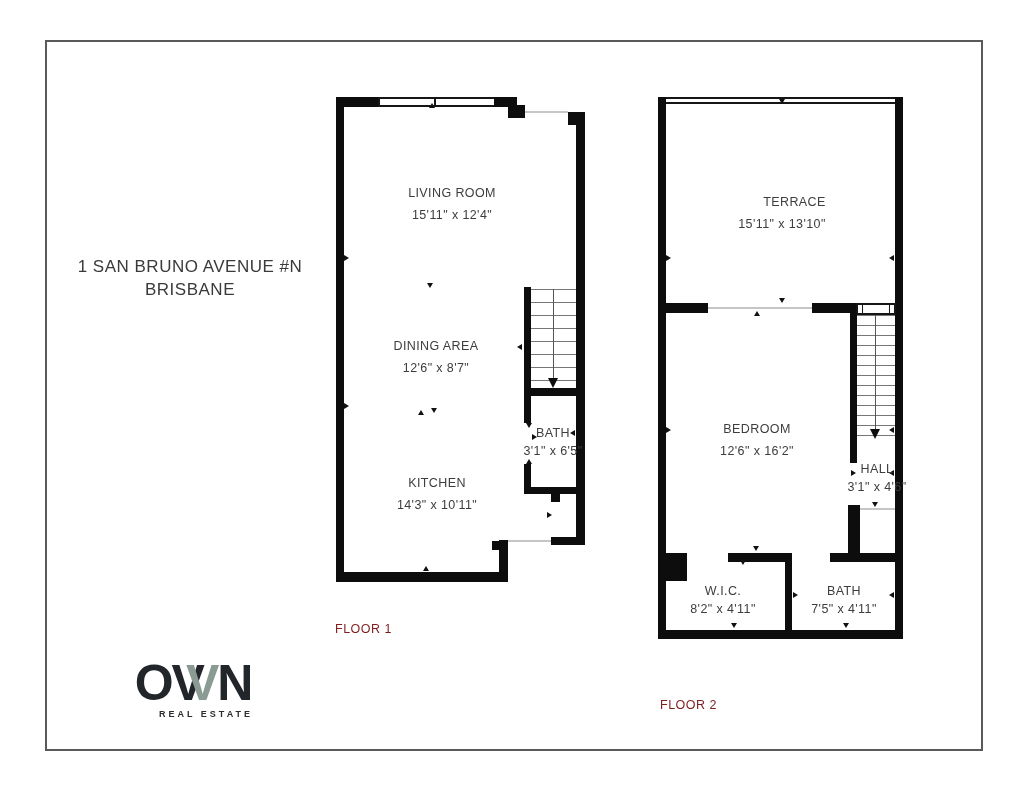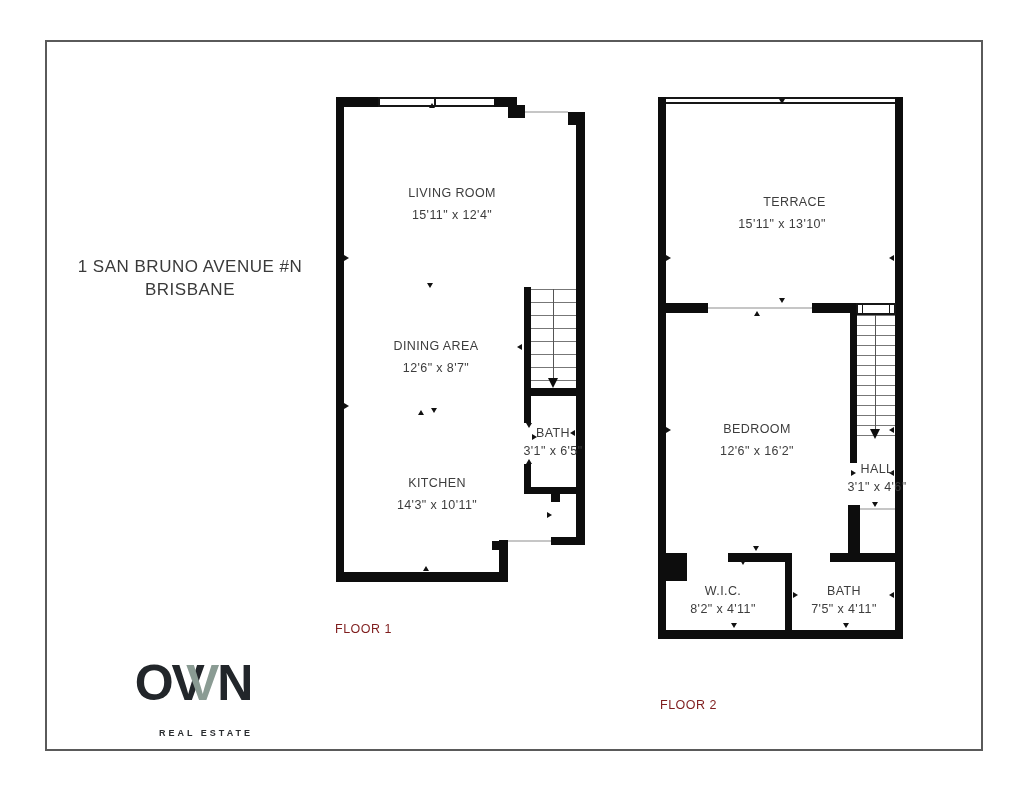--- a/index.html
+++ b/index.html
@@ -20,21 +20,21 @@
   .tk-l{border-top:3px solid transparent;border-bottom:3px solid transparent;border-right:5px solid #111;}
   .tk-u{border-left:3px solid transparent;border-right:3px solid transparent;border-bottom:5px solid #111;}
   .tk-d{border-left:3px solid transparent;border-right:3px solid transparent;border-top:5px solid #111;}
   .rlabel{position:absolute;transform:translateX(-50%);text-align:center;color:#3d3d3d;font-size:12.5px;line-height:1.75;letter-spacing:.4px;white-space:nowrap;}
   .rlabel.tight{line-height:1.45;}
   .floor-tag{position:absolute;color:#7f1d1d;font-size:12.5px;letter-spacing:.5px;}
   .address{position:absolute;left:75px;top:255px;width:230px;text-align:center;color:#3a3a3a;font-size:17px;line-height:1.38;letter-spacing:.5px;}
   .logo{position:absolute;left:123px;top:658px;width:140px;text-align:center;}
   .logo-word{font-size:50px;font-weight:700;color:#22262a;letter-spacing:-2px;line-height:1;}
   .logo-word .v2{color:#8a9b93;margin-left:-17px;}
-  .logo-tag{margin-top:20px;margin-left:26px;font-size:9px;font-weight:700;letter-spacing:3px;color:#2a2d30;}
+  .logo-tag{margin-top:1px;margin-left:26px;font-size:9px;font-weight:700;letter-spacing:3px;color:#2a2d30;}
 </style>
 </head>
 <body>
 
 <div id="canvas">
 
   <div class="frame"></div>
 
   <div class="address">
     <div>1 SAN BRUNO AVENUE #N</div>

